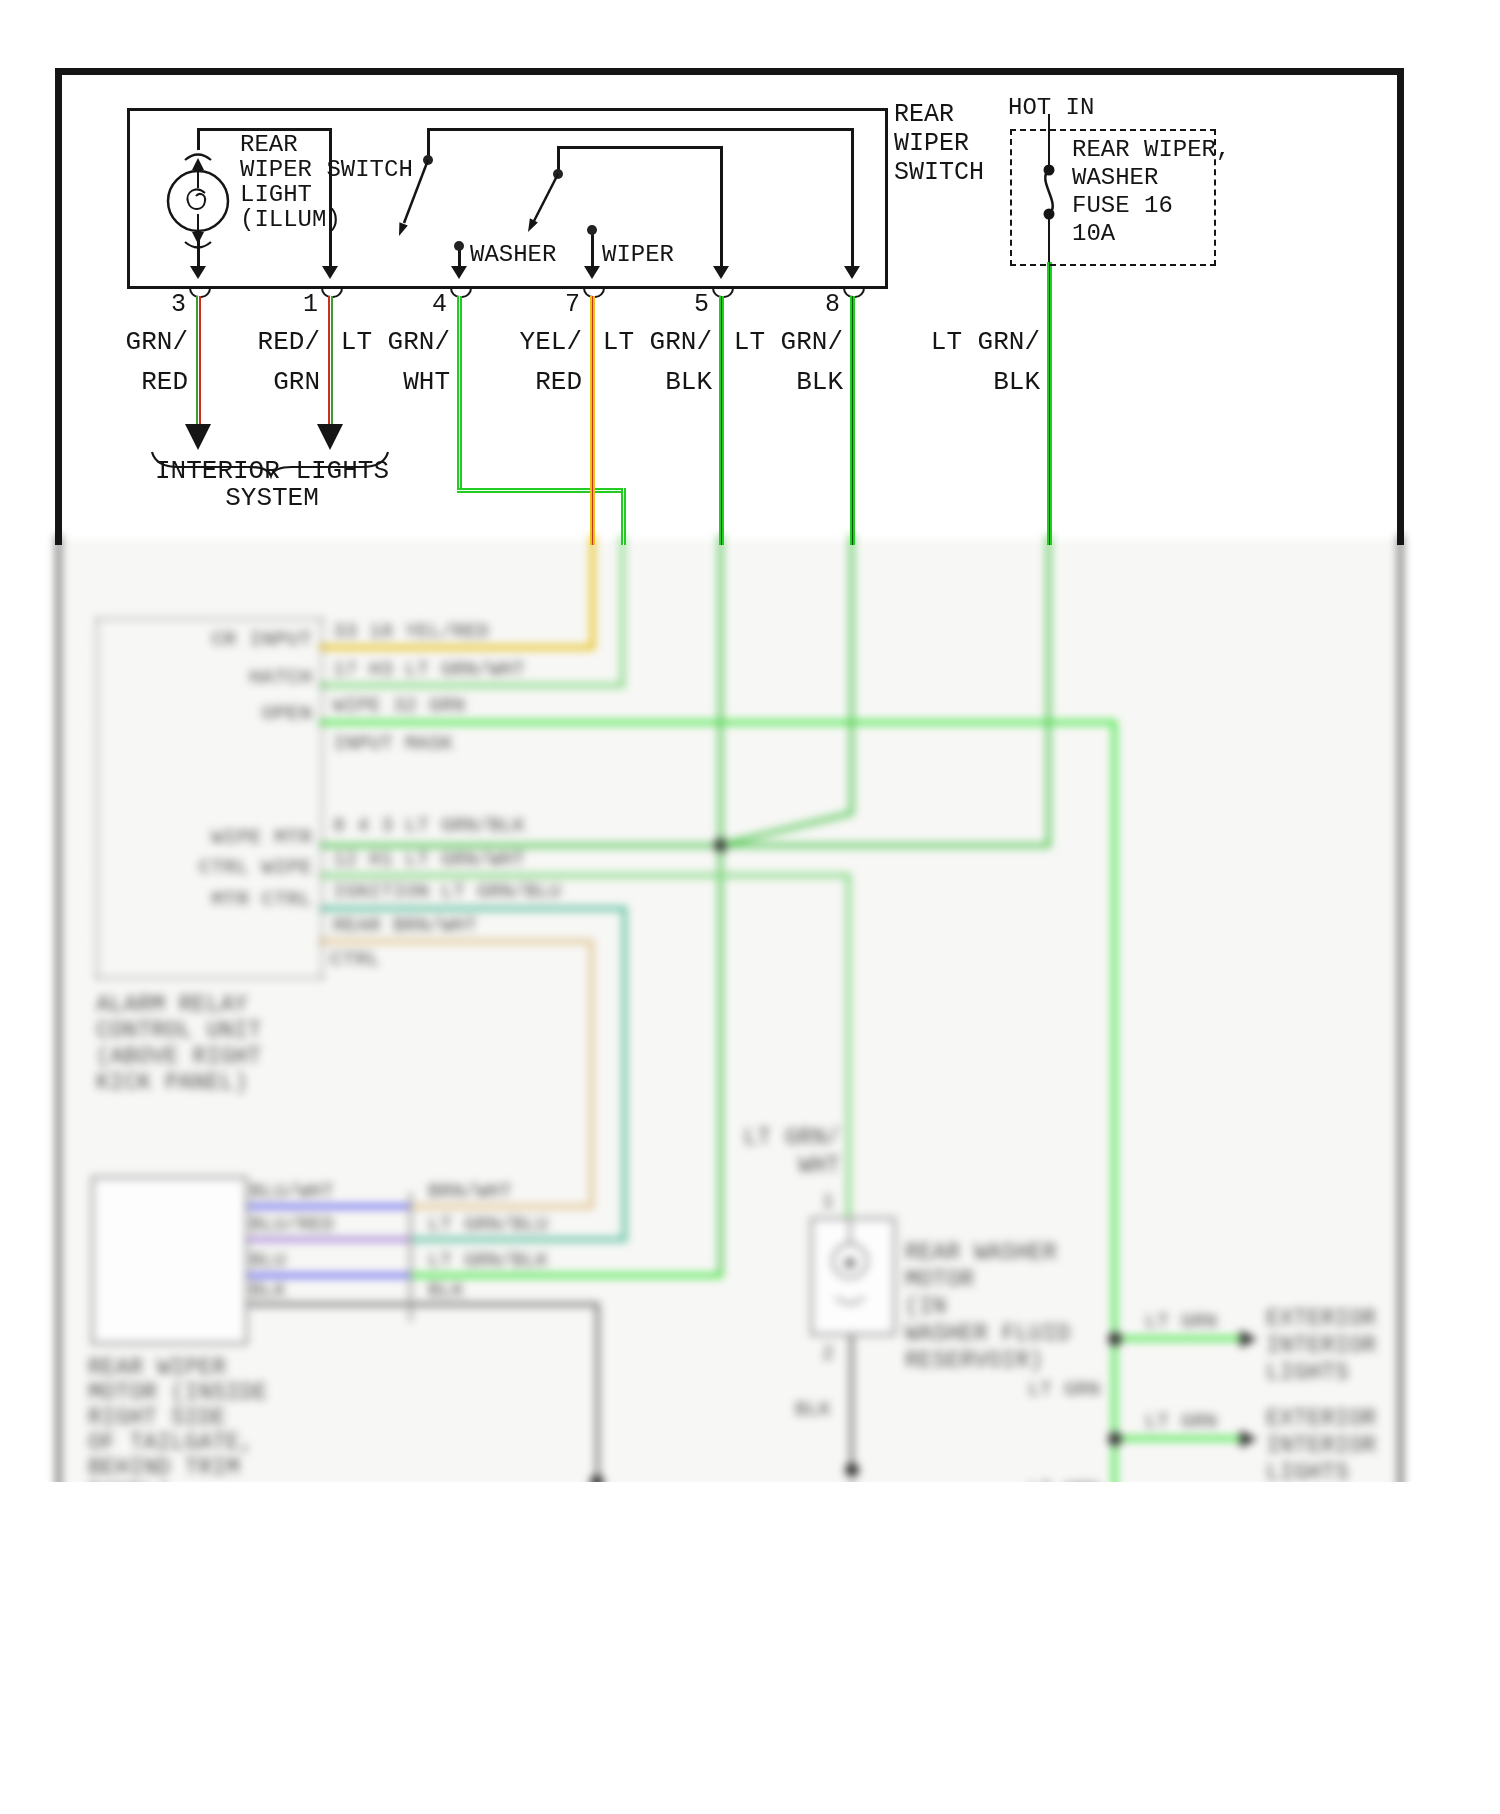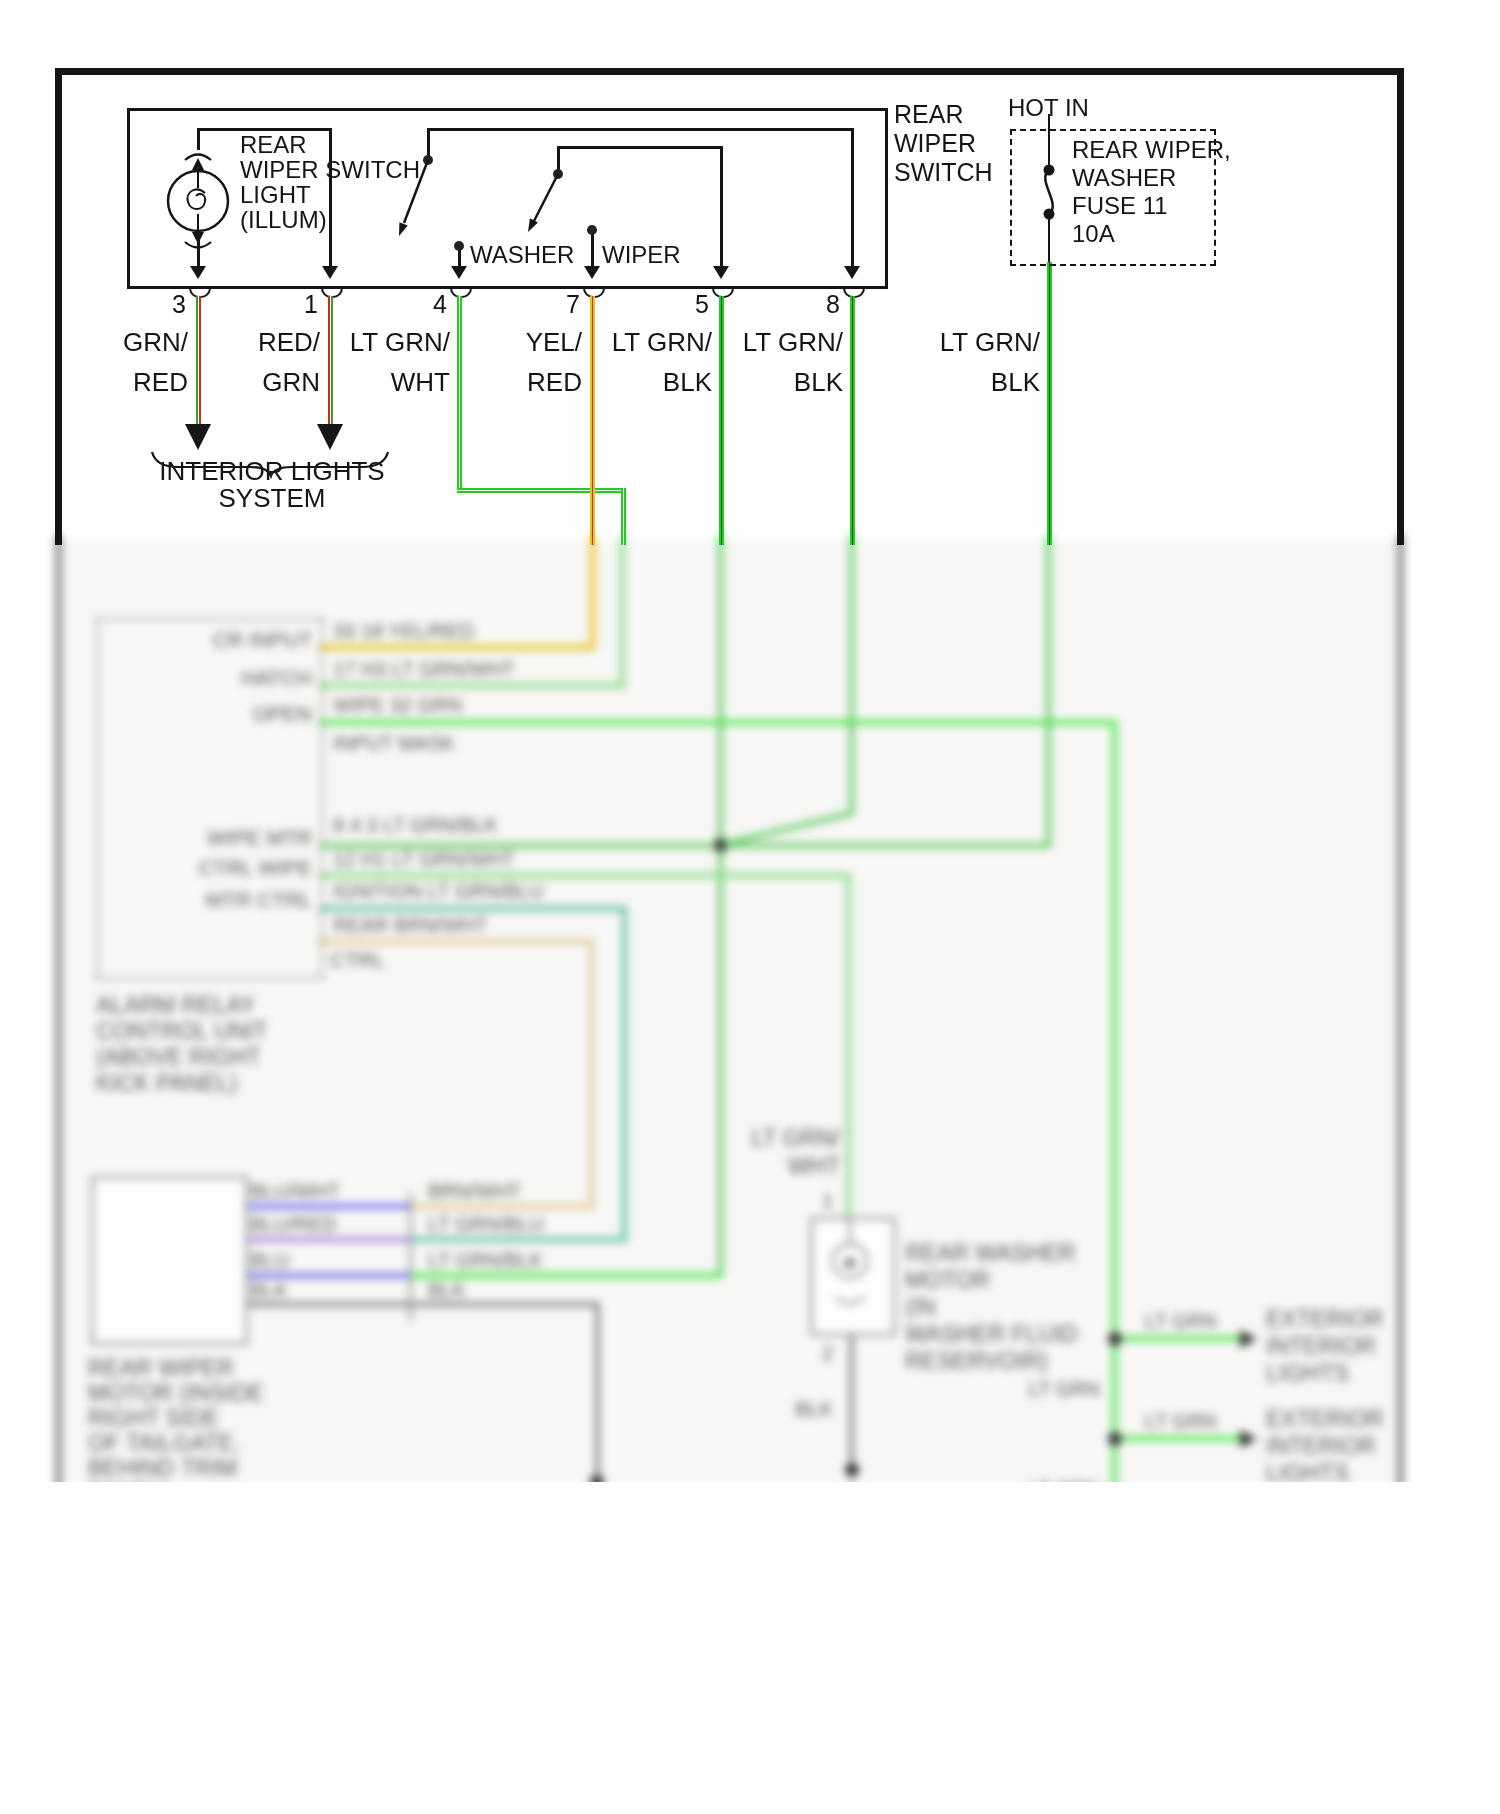--- a/index.html
+++ b/index.html
@@ -1,17 +1,17 @@
 <!DOCTYPE html>
 <html style="--ink: #151515; --grn: #3f9b2f; --red: #c5331f; --ltgrn: #22cc22; --dkgrn: #005500; --yel: #e8c21d; --ltgrn_blur: #4ae84a; --midgrn: #66cc66; --palegrn: #8adb8a; --teal: #63c3a4; --tan: #e2c99b; --blue: #6b6bf0; --purple: #a886d8; --graywire: #8a8a8a; --border_gray: #8d8d8d; --blurtext: #555555;"><head>
 <meta charset="utf-8">
 <style>
   html,body{margin:0;padding:0;background:#fff;}
   #canvas{position:relative;width:1500px;height:1482px;background:#fff;overflow:hidden;
-          font-family:Liberation Sans, sans-serif;color:#151515;}
+          font-family:Liberation Mono, monospace;color:#151515;}
   .abs{position:absolute;}
   .lbl{position:absolute;color:#151515;}
   .pre{white-space:pre-line;}
   .rt{text-align:right;}
   .ctr{text-align:center;}
   svg{position:absolute;left:0;top:0;pointer-events:none;}
   
   .c-grnred{width:5px;background:linear-gradient(to right,var(--grn) 0 2px,#fff 2px 3px,var(--red) 3px 5px);}
   .c-redgrn{width:5px;background:linear-gradient(to right,var(--red) 0 2px,#fff 2px 3px,var(--grn) 3px 5px);}
   .c-lgw{width:5px;background:linear-gradient(to right,var(--ltgrn) 0 2px,#f2fff2 2px 3px,var(--ltgrn) 3px 5px);}
@@ -263,21 +263,21 @@
   <div class="tri-big" style="left:317px;top:424px;"></div>
   <div class="lbl pre ctr" style="left:122px;top:458px;width:300px;font-size:26px;line-height:27px;">INTERIOR LIGHTS
 SYSTEM</div>
 
   <div class="lbl" style="left:1008px;top:94px;font-size:24px;">HOT IN</div>
   <div class="abs" style="left:1010px;top:129px;width:202px;height:133px;border:2.5px dashed #151515;"></div>
   <div class="abs blk-line" style="left:1047.8px;top:114px;width:2.5px;height:56px;"></div>
   <div class="abs blk-line" style="left:1047.8px;top:214px;width:2.5px;height:48px;"></div>
   <div class="lbl pre" style="left:1072px;top:136px;font-size:24px;line-height:28px;">REAR WIPER,
 WASHER
-FUSE 11
+FUSE 16
 10A</div>
 
   <svg width="1500" height="1814" viewBox="0 0 1500 1814">
     <circle cx="198" cy="201" r="30" fill="#fff" stroke="#151515" stroke-width="2.5"></circle>
     <path d="M205,193 C196,185 185,192 188,202 C191,212 204,211 205,201 C206,194 199,192 196,196" fill="none" stroke="#151515" stroke-width="2"></path>
     <line x1="198" y1="171" x2="198" y2="188" stroke="#151515" stroke-width="2"></line>
     <line x1="198" y1="214" x2="198" y2="231" stroke="#151515" stroke-width="2"></line>
     <path d="M185,160 Q198,149 211,160" fill="none" stroke="#151515" stroke-width="2.2"></path>
     <path d="M185,242 Q198,253 211,242" fill="none" stroke="#151515" stroke-width="2.2"></path>
     <polygon points="198,158 192,170 204,170" fill="#151515"></polygon>

